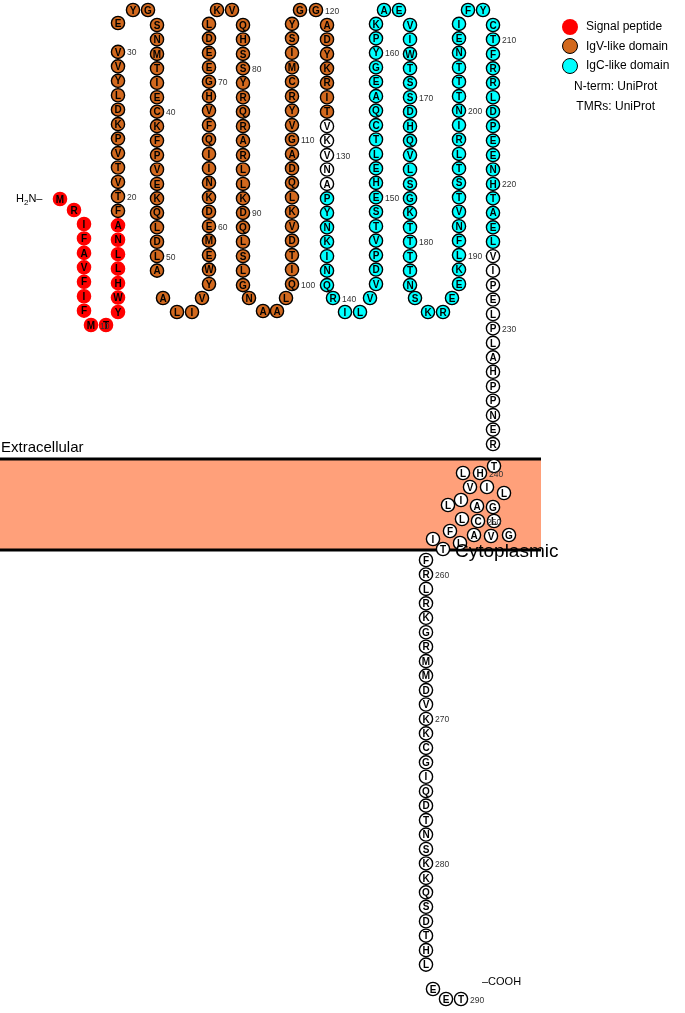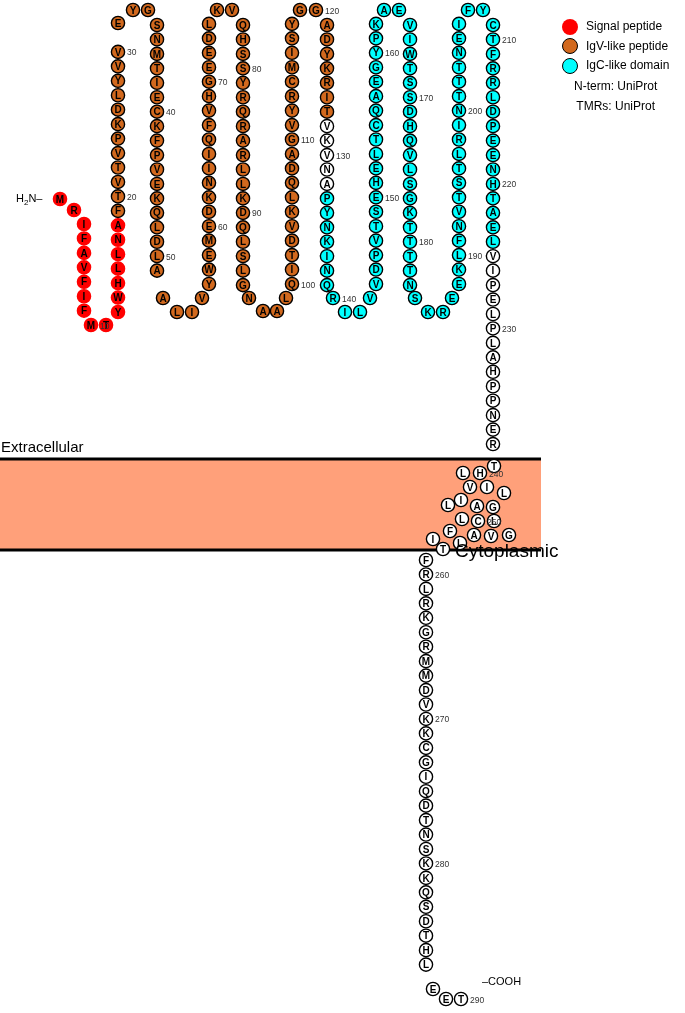--- a/index.html
+++ b/index.html
@@ -1220,21 +1220,21 @@
 <div class="region-label" style="left:1px;top:438px;">Extracellular</div>
 <div class="region-label" style="left:455px;top:532px;font-size:19px;margin-top:8px;">Cytoplasmic</div>
 
 <div class="legend">
   <div class="legend-row">
     <span class="swatch" style="background:#FF0000;"></span>
     <span>Signal peptide</span>
   </div>
   <div class="legend-row">
     <span class="swatch" style="background:#D2691E;border:1.5px solid #000;"></span>
-    <span>IgV-like peptide</span>
+    <span>IgV-like domain</span>
   </div>
   <div class="legend-row">
     <span class="swatch" style="background:#00FFFF;border:1.5px solid #000;"></span>
     <span>IgC-like domain</span>
   </div>
   <div class="legend-note">N-term: UniProt</div>
   <div class="legend-note">TMRs: UniProt</div>
 </div>
 
 </body></html>

